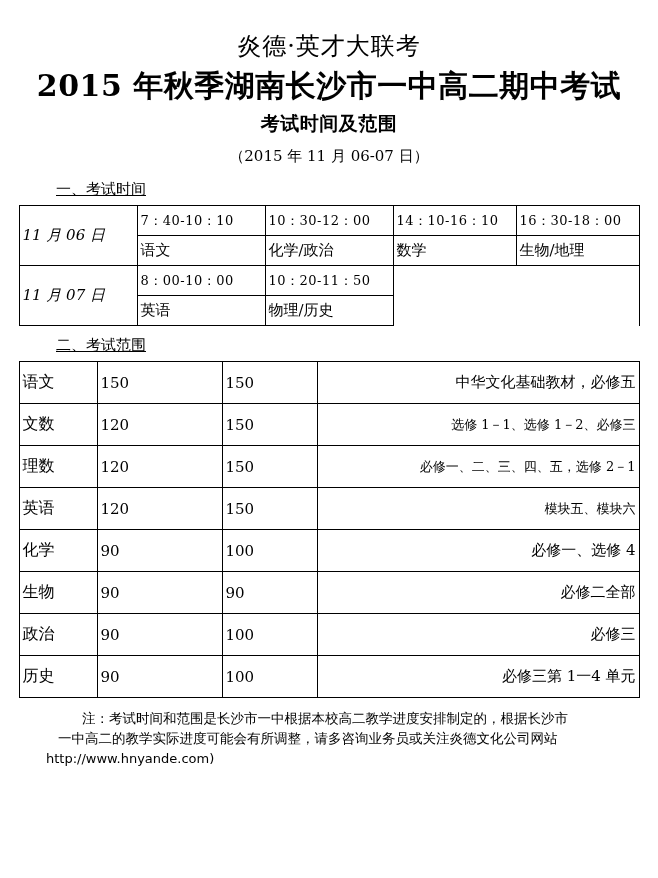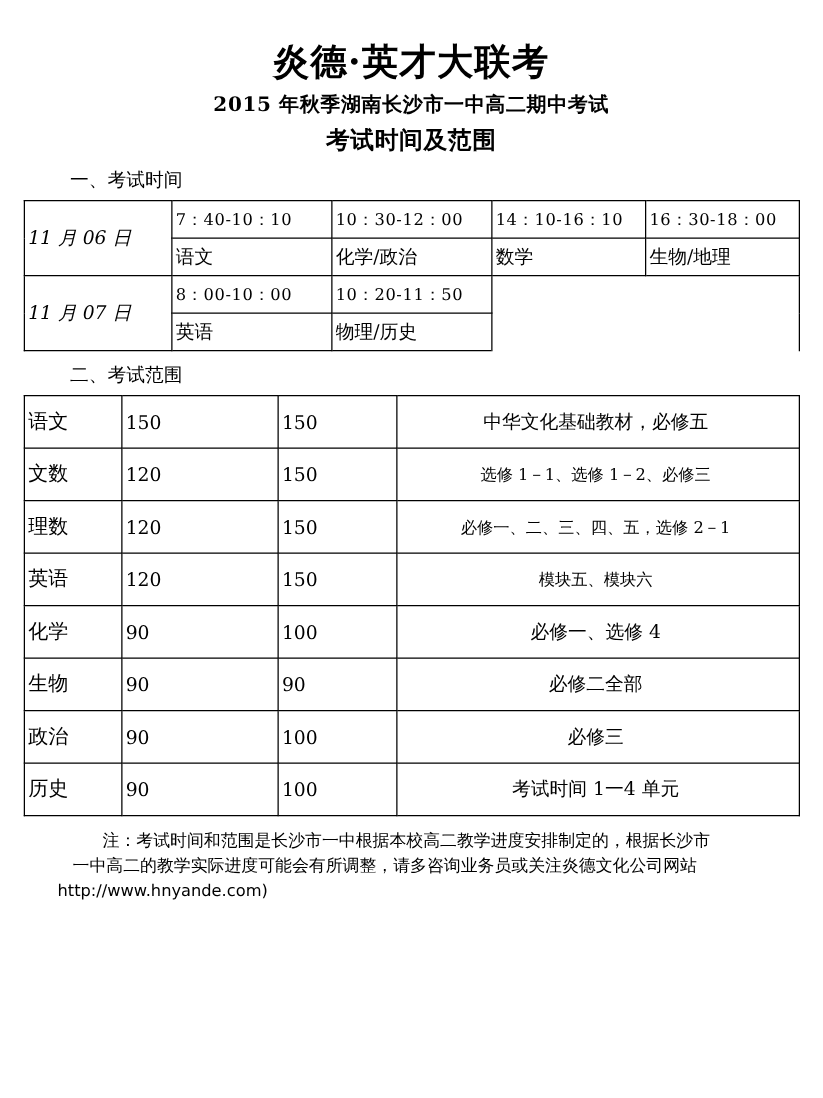--- a/index.html
+++ b/index.html
@@ -18,29 +18,29 @@
     position: relative;
     width: 658px;
     height: 878px;
     box-sizing: border-box;
     padding: 22px 18px 10px 18px;
   }
   
   .title-1 {
     text-align: center;
     font-family: "DejaVu Serif", "Liberation Serif", serif;
-    font-size: 29px;
-    font-weight: bold;
+    font-size: 24px;
+    font-weight: normal;
     letter-spacing: 1px;
     margin: 8px 0 4px 0;
   }
   .title-2 {
     text-align: center;
     font-family: "DejaVu Serif", "Liberation Serif", serif;
-    font-size: 16px;
+    font-size: 30px;
     font-weight: bold;
     letter-spacing: 0.5px;
     margin: 4px 0 4px 0;
   }
   .title-3 {
     text-align: center;
     font-family: Liberation Mono, monospace;
     font-size: 19px;
     font-weight: bold;
     letter-spacing: 0.5px;
@@ -50,20 +50,21 @@
     text-align: center;
     font-family: "DejaVu Serif", "Liberation Serif", serif;
     font-size: 15px;
     margin: 4px 0 14px 0;
   }
   
   .section-heading {
     font-family: "DejaVu Serif", "Liberation Serif", serif;
     font-size: 15px;
     margin: 10px 0 6px 38px;
+    text-decoration: underline;
   }
   
   table {
     border-collapse: collapse;
     width: 620px;
     margin: 0 auto;
     table-layout: fixed;
   }
   table td, table th {
     border: 1px solid #000000;
@@ -93,21 +94,21 @@
     height: 37px;
     font-size: 15px;
   }
   #scope-table td.hdr {
     font-size: 15px;
   }
   #scope-table td.sub {
     font-size: 16px;
   }
   #scope-table td.range {
-    text-align: center;
+    text-align: right;
     padding-left: 0;
     font-size: 15px;
   }
   #scope-table td.range.small {
     font-size: 13px;
   }
   
   .notes {
     margin: 10px 10px 0 10px;
     font-family: "DejaVu Serif", "Liberation Serif", serif;
@@ -119,20 +120,21 @@
   .notes .line-3 { text-indent: 18px; font-family: "DejaVu Sans", "Liberation Sans", sans-serif; font-size: 13px; }
 </style>
 </head>
 <body>
 
 <div class="page">
 
   <div class="title-1">炎德·英才大联考</div>
   <div class="title-2">2015 年秋季湖南长沙市一中高二期中考试</div>
   <div class="title-3">考试时间及范围</div>
+  <div class="subtitle">（2015 年 11 月 06-07 日）</div>
 
   <div class="section-heading">一、考试时间</div>
 
   <table id="schedule-table">
     <colgroup>
       <col style="width:118px">
       <col style="width:128px">
       <col style="width:128px">
       <col style="width:123px">
       <col style="width:123px">
@@ -214,21 +216,21 @@
       <tr>
         <td class="sub">政治</td>
         <td>90</td>
         <td>100</td>
         <td class="range">必修三</td>
       </tr>
       <tr>
         <td class="sub">历史</td>
         <td>90</td>
         <td>100</td>
-        <td class="range">考试时间 1一4 单元</td>
+        <td class="range">必修三第 1一4 单元</td>
       </tr>
     </tbody>
   </table>
 
   <div class="notes">
     <div class="line-1">注：考试时间和范围是长沙市一中根据本校高二教学进度安排制定的，根据长沙市</div>
     <div class="line-2">一中高二的教学实际进度可能会有所调整，请多咨询业务员或关注炎德文化公司网站</div>
     <div class="line-3">http://www.hnyande.com)</div>
   </div>
 

